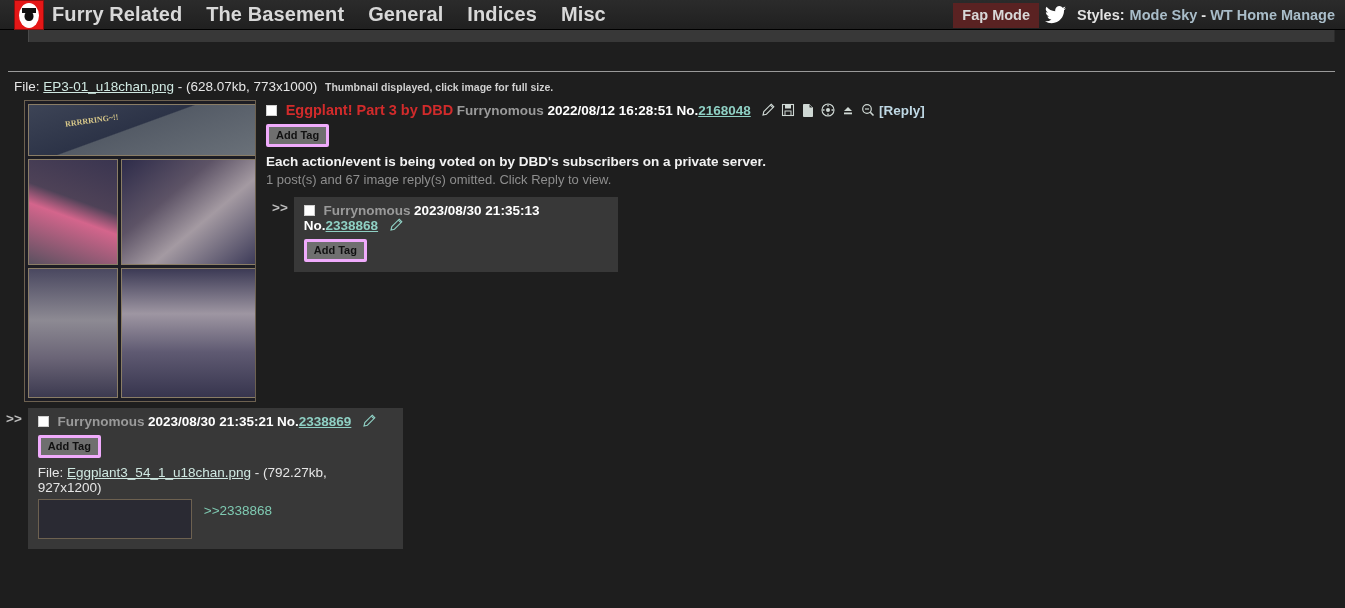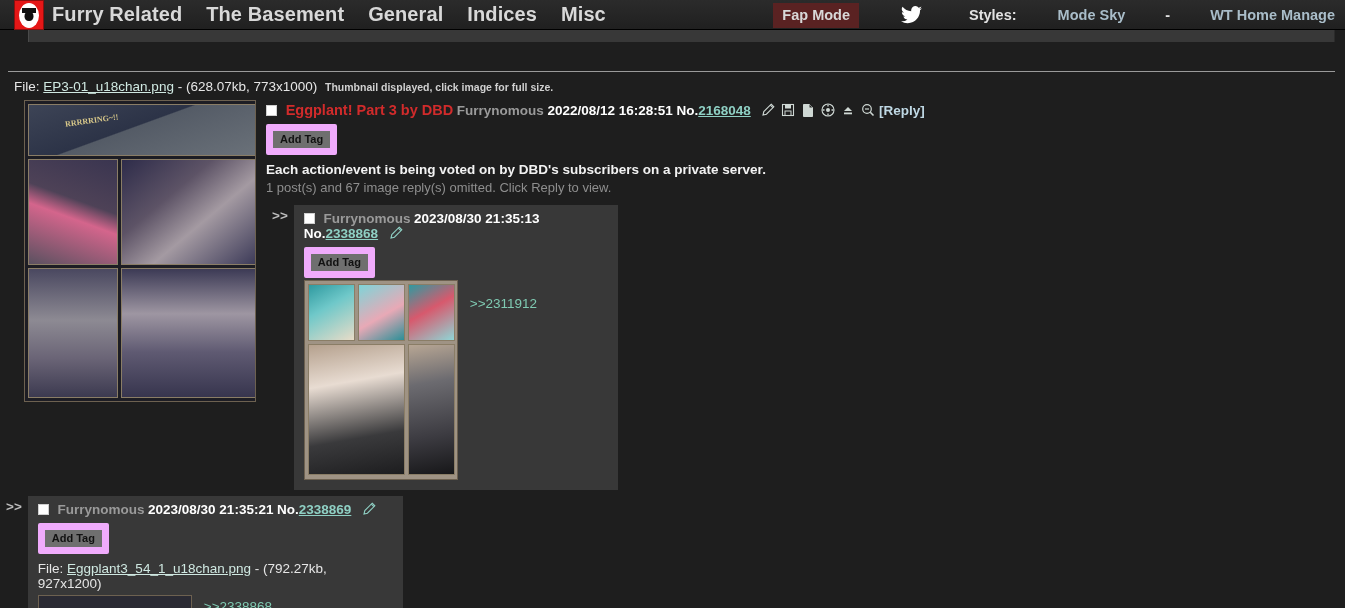--- a/index.html
+++ b/index.html
@@ -68,21 +68,20 @@
     margin-right: 24px;
     letter-spacing: .1px;
   }
   .nav-right {
     position: absolute;
     right: 6px; top: 0;
     height: 30px;
     display: flex;
     align-items: center;
     white-space: nowrap;
-    gap: 36px;
   }
   .fapmode {
     background: #5a2222;
     color: #d8d8d8;
     font-size: 14.5px;
     font-weight: bold;
     padding: 4px 9px 5px 9px;
     text-decoration: none;
   }
   .bird-icon { margin: 0 10px 0 6px; display: inline-flex; align-items: center; }
@@ -130,21 +129,21 @@
   .postno .num { color: #8fd0c4; }
   .reply-link { color: #bfd8e4; font-weight: bold; font-size: 13.5px; text-decoration: none; text-align: center; }
   .quotelink { color: #7fcab2; font-size: 13.5px; text-decoration: none; }
 
   .addtag {
     display: inline-block;
     background: #6f6f6f;
     color: #111;
     font-size: 11px;
     font-weight: bold;
-    border: 7px solid #f0abfc;
+    border: 3px solid #f0abfc;
     border-radius: 2px;
     padding: 2px 7px 3px 7px;
     margin: 6px 0 0 0;
     cursor: pointer;
   }
   .bodytext { color: #f2f2f2; font-weight: bold; font-size: 13.5px; padding-top: 7px; }
   .omitted { color: #8e8e8e; font-size: 13px; padding-top: 3px; }
 
   .icons { display: inline-flex; align-items: center; gap: 6px; margin-left: 7px; vertical-align: -2px; }
   .ic { width: 14px; height: 14px; display: inline-block; cursor: pointer; }
@@ -337,36 +336,20 @@
               <svg width="14" height="14" viewBox="0 0 14 14">
                   <path d="M10.2 1.2l2.6 2.6-7.4 7.4-3.4.8.8-3.4z" fill="none" stroke="#8fd0c4" stroke-width="1.1"></path>
                   <path d="M9.3 2.1l2.6 2.6" stroke="#8fd0c4" stroke-width="1.1"></path>
                 </svg>
             </span>
           </div>
 
           <div><span class="addtag">Add Tag</span></div>
 
 
-          <div class="reply-inner-row">
-            <div class="reply-thumb-cell">
-              <a class="thumb rp-thumb" href="#">
-                <span class="panelgrid">
-                  <span class="p qA"></span>
-                  <span class="p qB"></span>
-                  <span class="p qC"></span>
-                  <span class="p qD"></span>
-                  <span class="p qE"></span>
-                </span>
-              </a>
-            </div>
-            <div class="reply-text-cell">
-              <a class="quotelink" href="#">&gt;&gt;2311912</a>
-            </div>
-          </div>
         </div>
       </div>
 
     </div>
   </div>
 </div>
 
 <div class="reply-row" style="margin-top:6px;">
   <span class="gt">&gt;&gt;</span>
   <div class="reply-box reply2">

